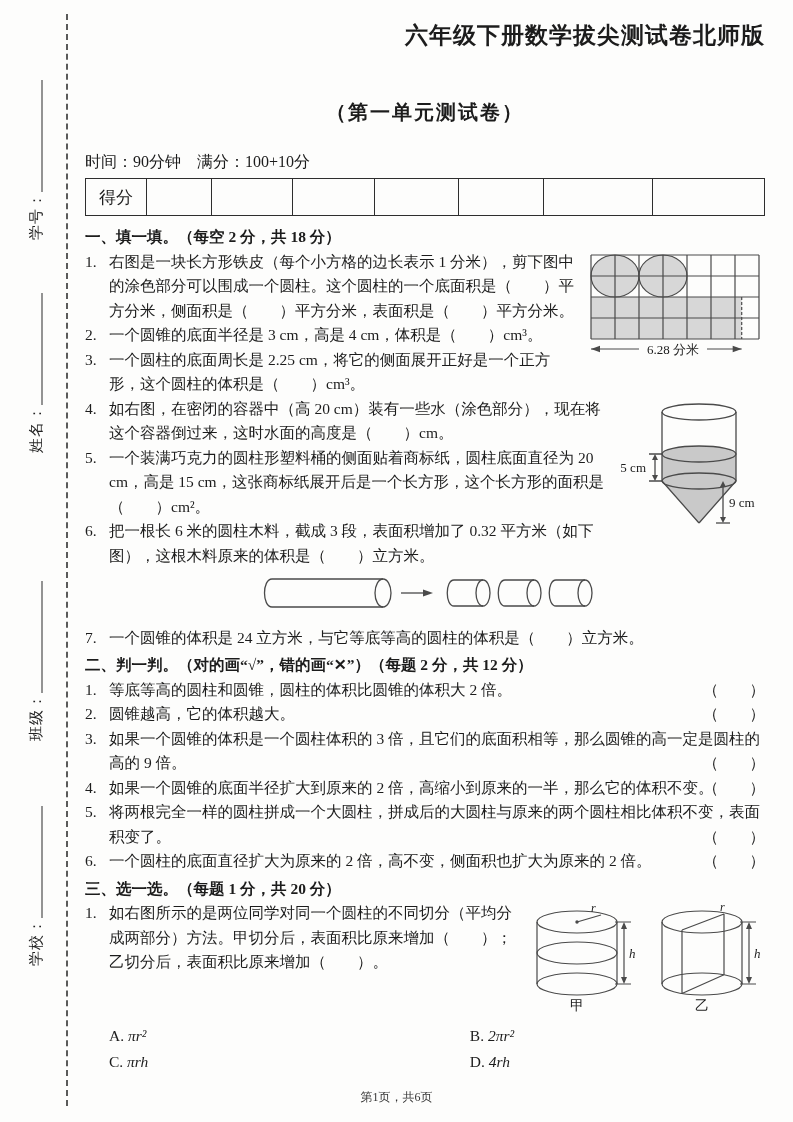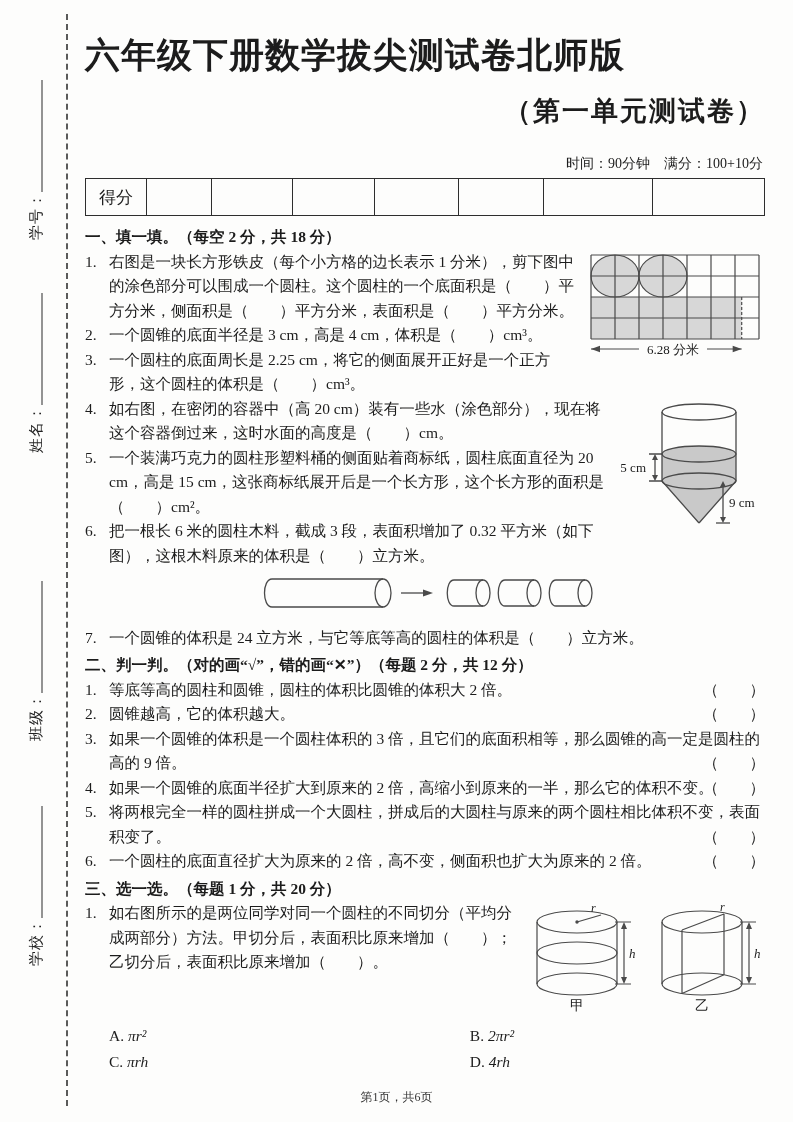--- a/index.html
+++ b/index.html
@@ -11,23 +11,23 @@
   }
   
   .side-line { position:absolute; left:66px; top:14px; bottom:16px; border-left:2px dashed #5a5a5a; }
   .side-field {
     position:absolute; left:36px; transform:translate(-50%,-50%) rotate(-90deg);
     white-space:nowrap; font-size:15px; color:#222; letter-spacing:1px;
   }
   .side-field .blank { display:inline-block; width:112px; border-bottom:1.6px solid #2a2a2a; height:14px; vertical-align:-2px; }
   
   .content { position:absolute; left:85px; top:20px; width:680px; }
-  .title { text-align:left; font-size:35px; font-weight:700; letter-spacing:1px; margin-top:12px; }
-  .subtitle { text-align:right; font-size:27px; font-weight:600; letter-spacing:2px; margin-top:14px; }
-  .meta { text-align:right; font-size:14px; margin:26px 2px 5px 0; }
+  .title { text-align:right; font-size:23px; font-weight:700; letter-spacing:1px; }
+  .subtitle { text-align:center; font-size:20px; font-weight:600; letter-spacing:2px; margin-top:48px; }
+  .meta { font-size:16px; margin:26px 2px 5px 0; }
   
   table.score { width:100%; border-collapse:collapse; table-layout:fixed; }
   table.score td {
     border:1.6px solid #2e2e2e; height:37px; text-align:center;
     font-size:17px; padding:0 2px;
   }
   
   .body-text { font-size:15.5px; line-height:24.5px; margin-top:9px; }
   .sec-heading { font-weight:700; margin-top:3px; }
   .q { padding-left:24px; text-indent:-24px; }

